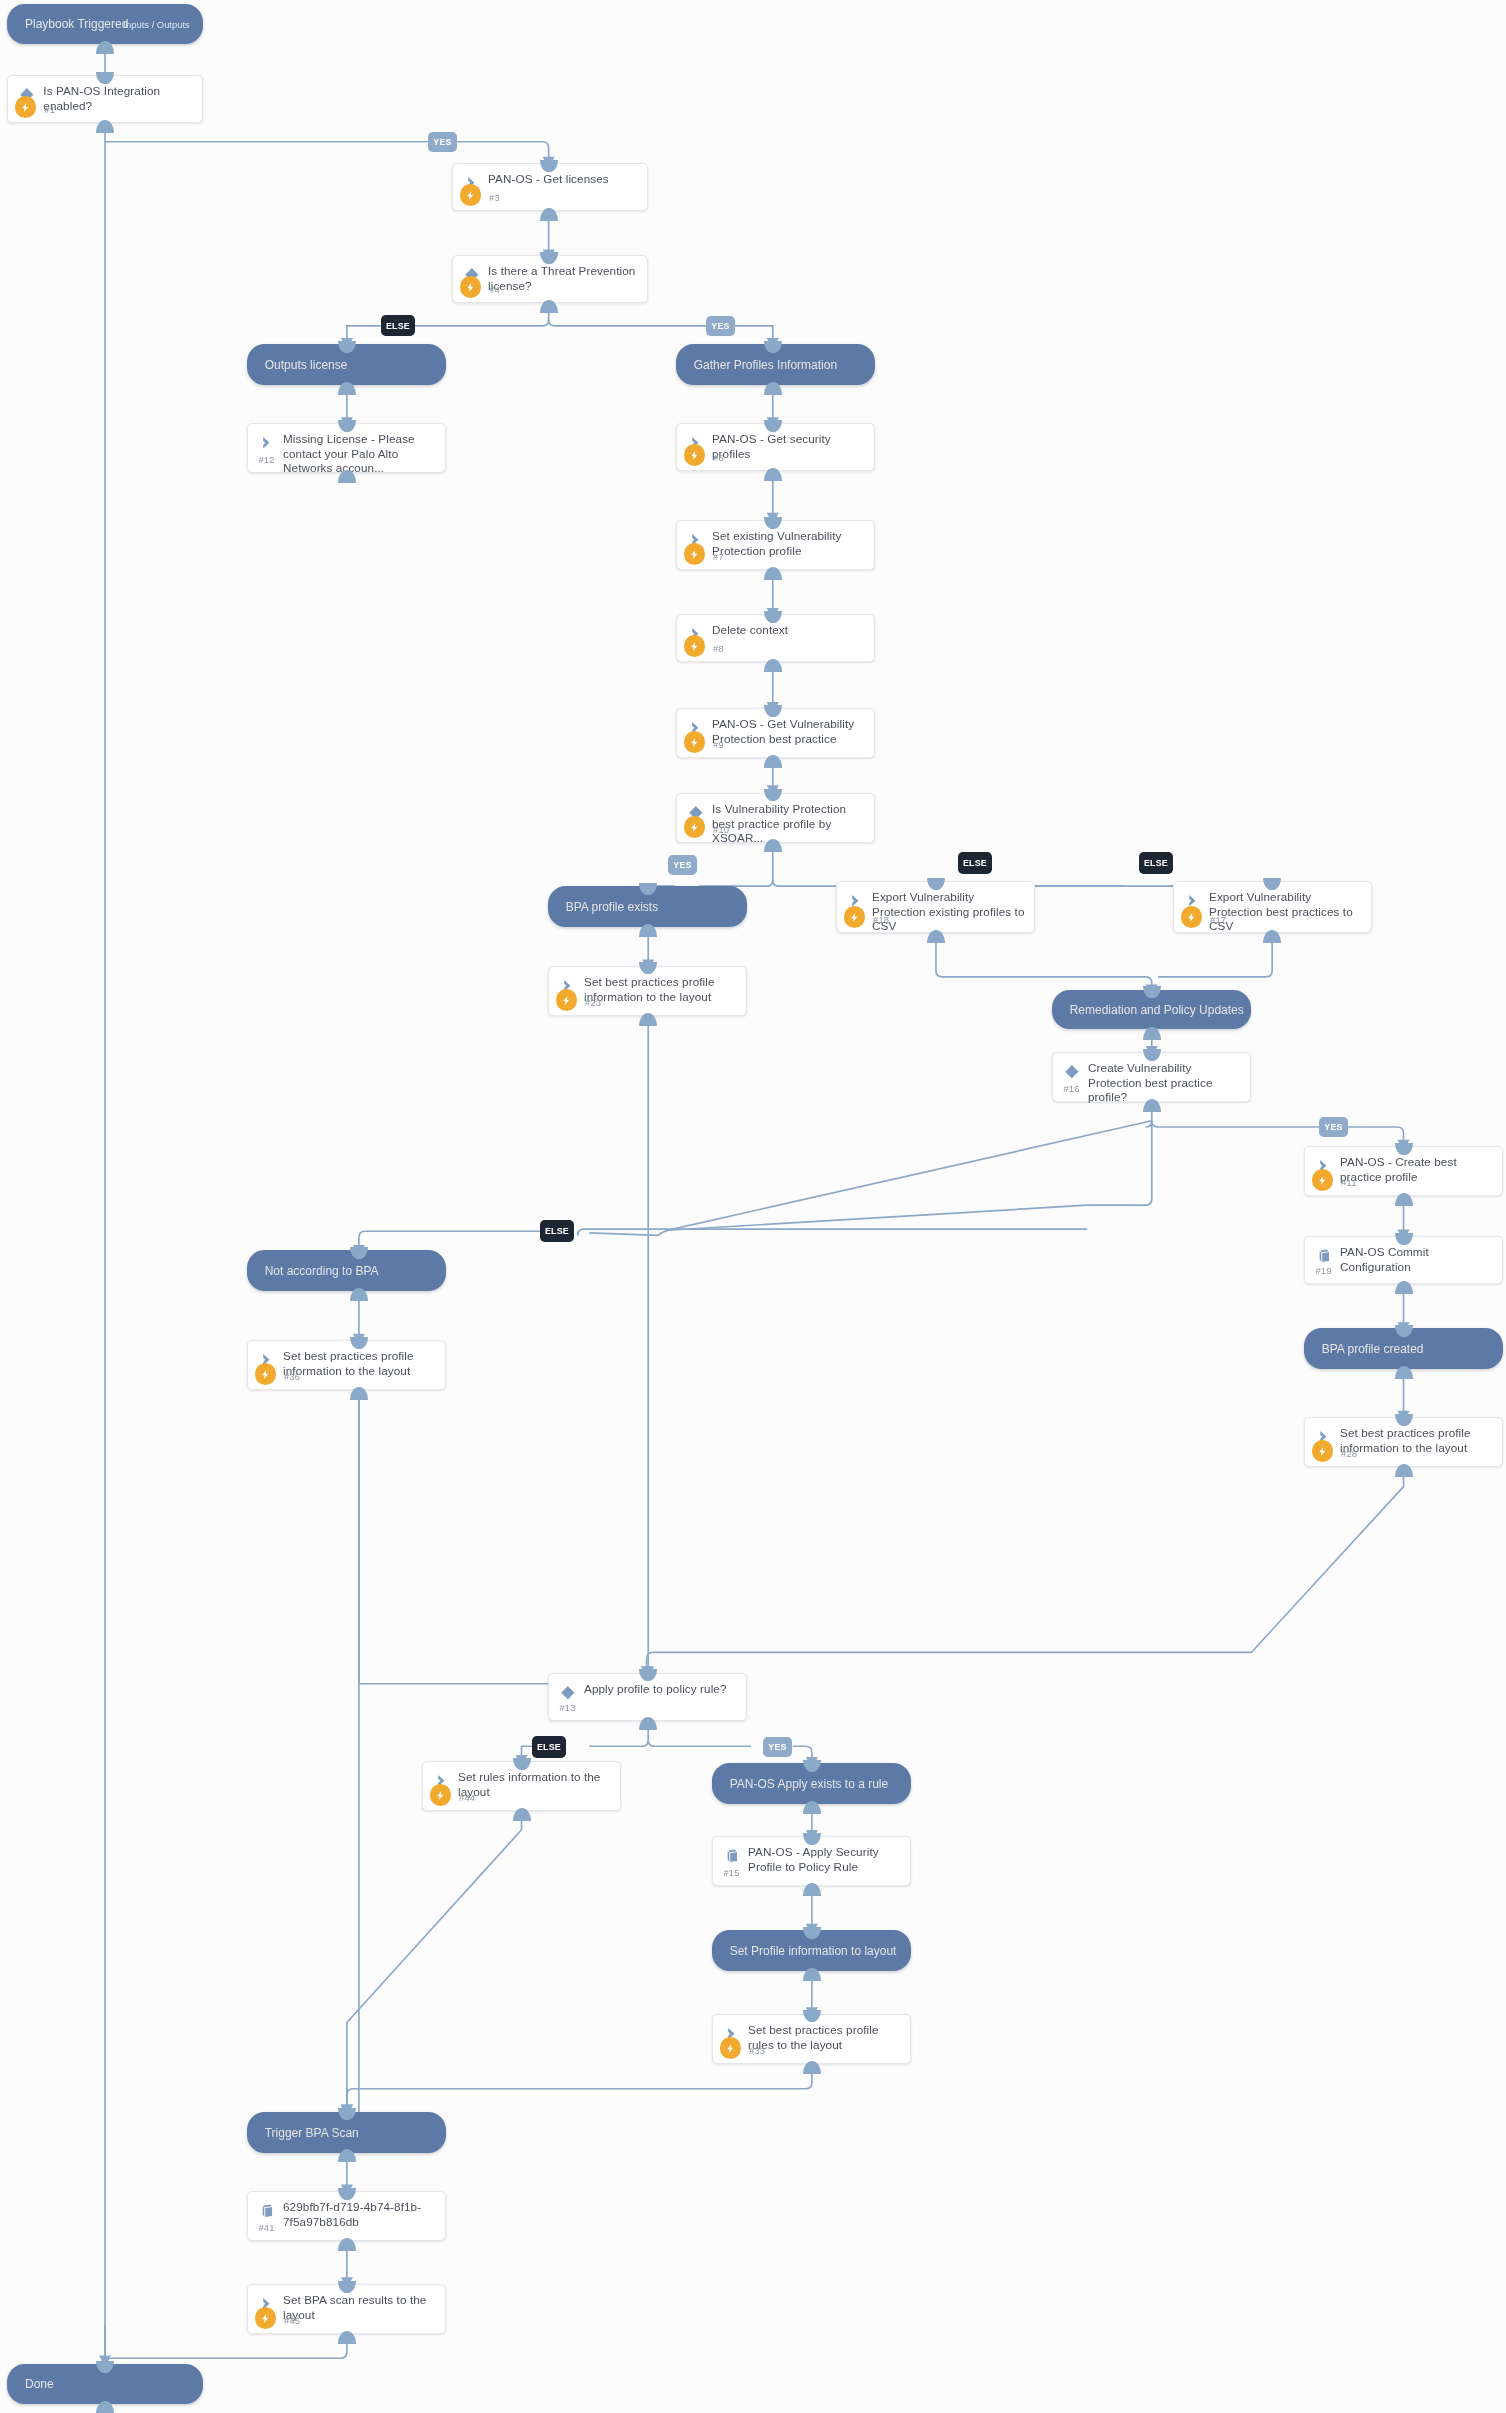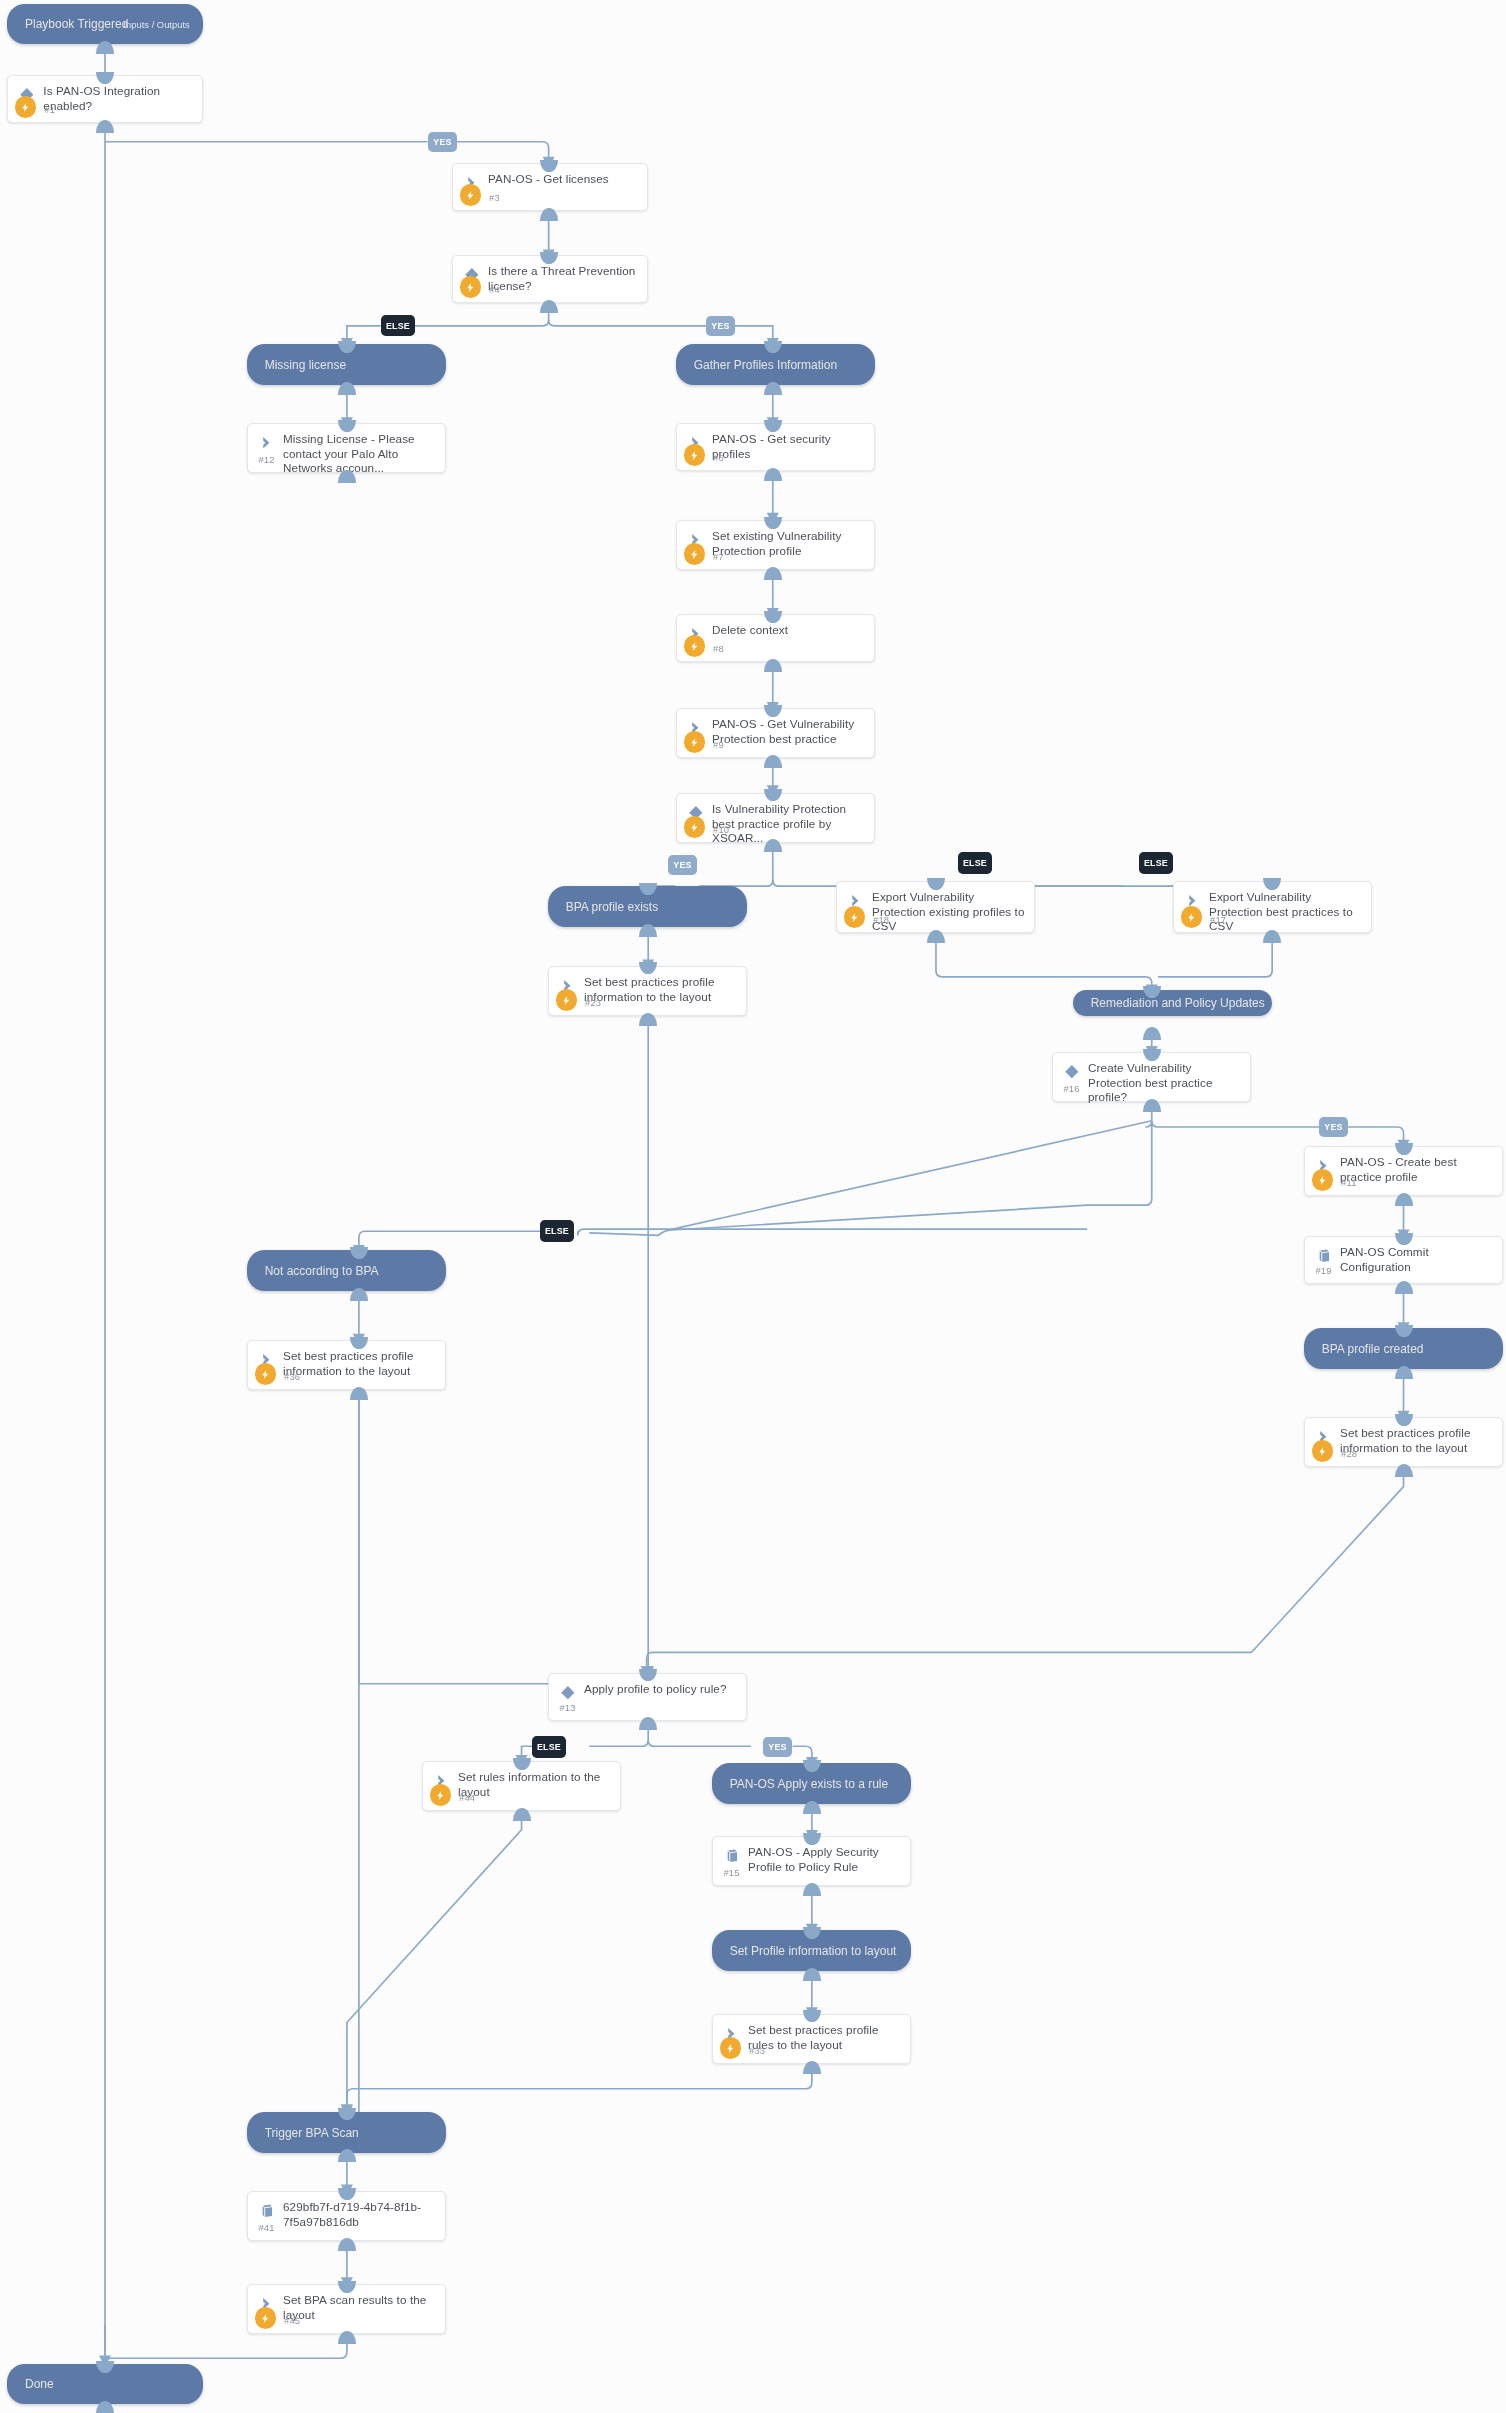--- a/index.html
+++ b/index.html
@@ -237,21 +237,21 @@
   </div>
 
   <div class="lbl els" style="left:381px;top:315px;width:34px;height:21px;">
     <span>ELSE</span>
   </div>
   <div class="lbl yes" style="left:706px;top:316px;width:29px;height:20px;">
     <span>YES</span>
   </div>
 
   <div class="pill" style="left:247px;top:344px;width:199px;height:41px;">
-    <span class="plabel">Missing license</span>
+    <span class="plabel">Outputs license</span>
   </div>
 
   <div class="pill" style="left:676px;top:344px;width:199px;height:41px;">
     <span class="plabel">Gather Profiles Information</span>
   </div>
 
   <div class="task" style="left:247px;top:423px;width:199px;height:50px;">
     <span class="ico">
       <svg viewBox="0 0 34 34">
           <path d="M10 6 L22 17 L10 28 L10 21 L14 17 L10 13 Z" fill="#7e9cbf"></path>
@@ -388,21 +388,21 @@
     </span>
     <span class="ttl">Set best practices profile information to the layout</span>
     <span class="bolt">
       <svg viewBox="0 0 24 24">
           <path d="M13.5 2 L5 13.5 h5 l-1.5 8.5 L18 10.5 h-5.5 z" fill="#fff"></path>
         </svg>
     </span>
     <span class="num">#23</span>
   </div>
 
-  <div class="pill" style="left:1052px;top:990px;width:199px;height:26px;margin-left:21px;">
+  <div class="pill" style="left:1052px;top:990px;width:199px;height:39px;">
     <span class="plabel">Remediation and Policy Updates</span>
   </div>
 
   <div class="task" style="left:1052px;top:1052px;width:199px;height:50px;">
     <span class="ico">
       <svg viewBox="0 0 34 34">
           <rect x="17" y="4" width="18" height="18" transform="rotate(45 17 4)" fill="#7e9cbf"></rect>
         </svg>
     </span>
     <span class="ttl">Create Vulnerability Protection best practice profile?</span>

